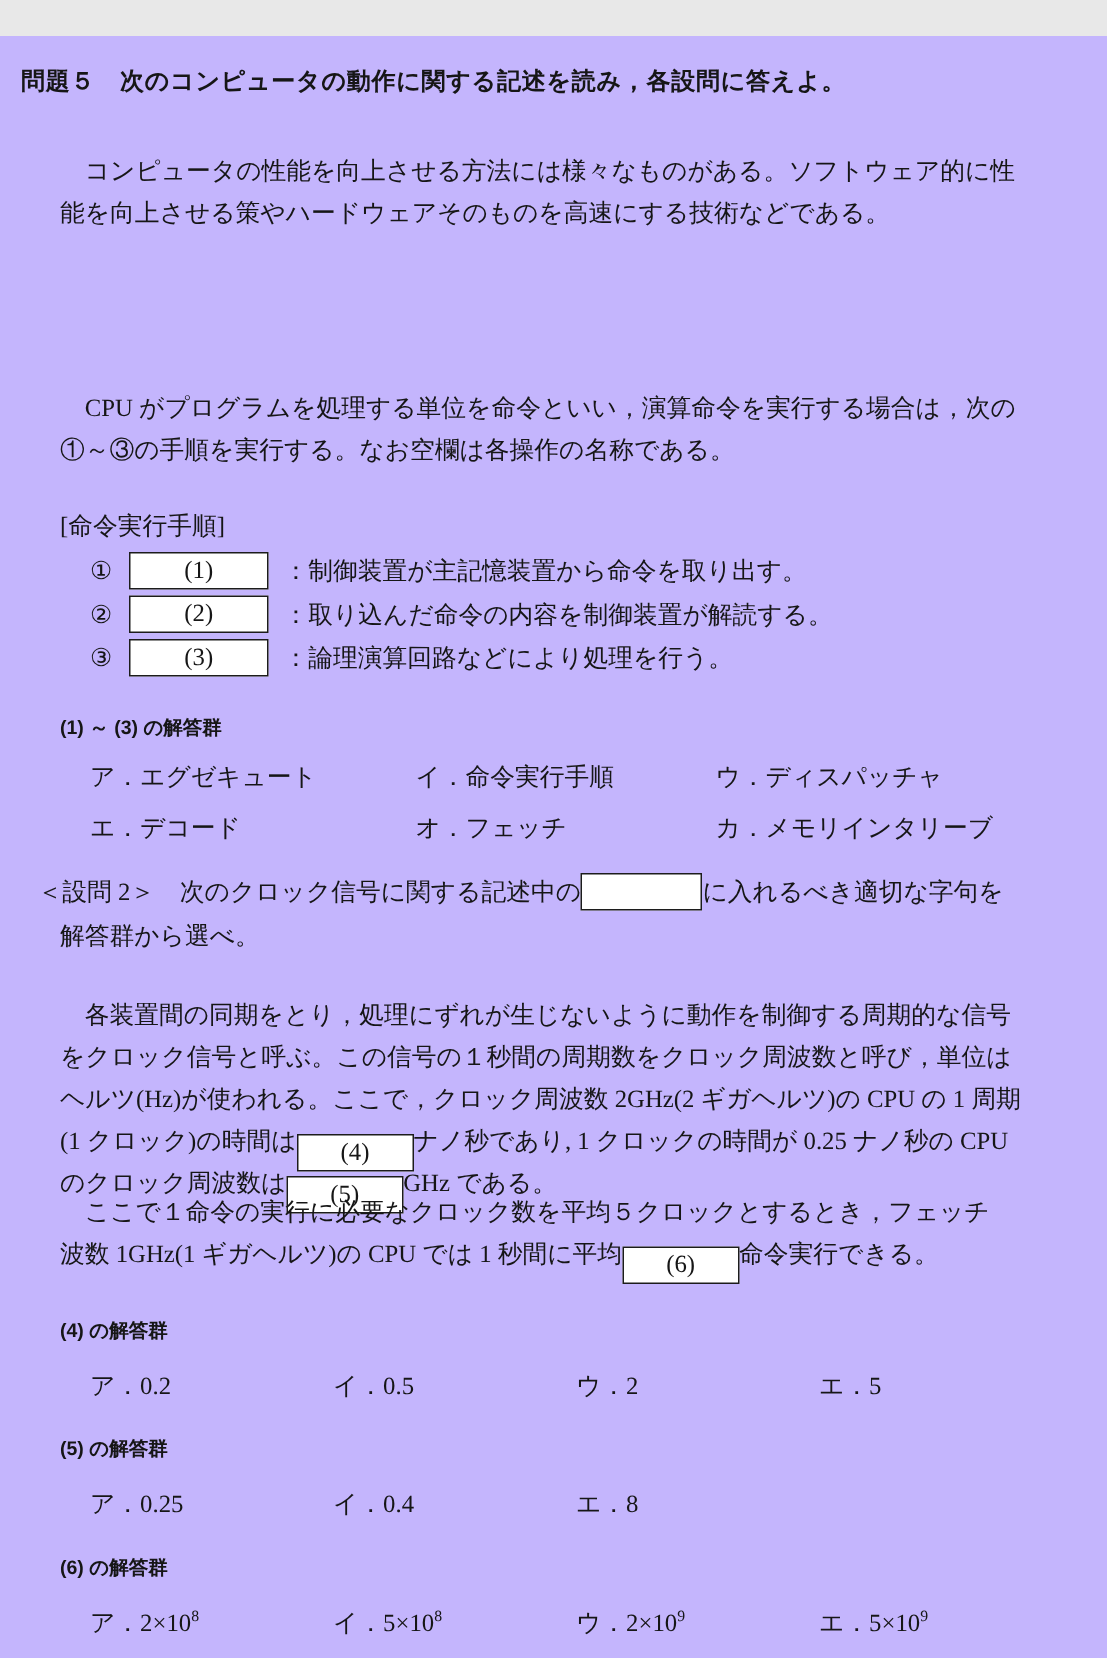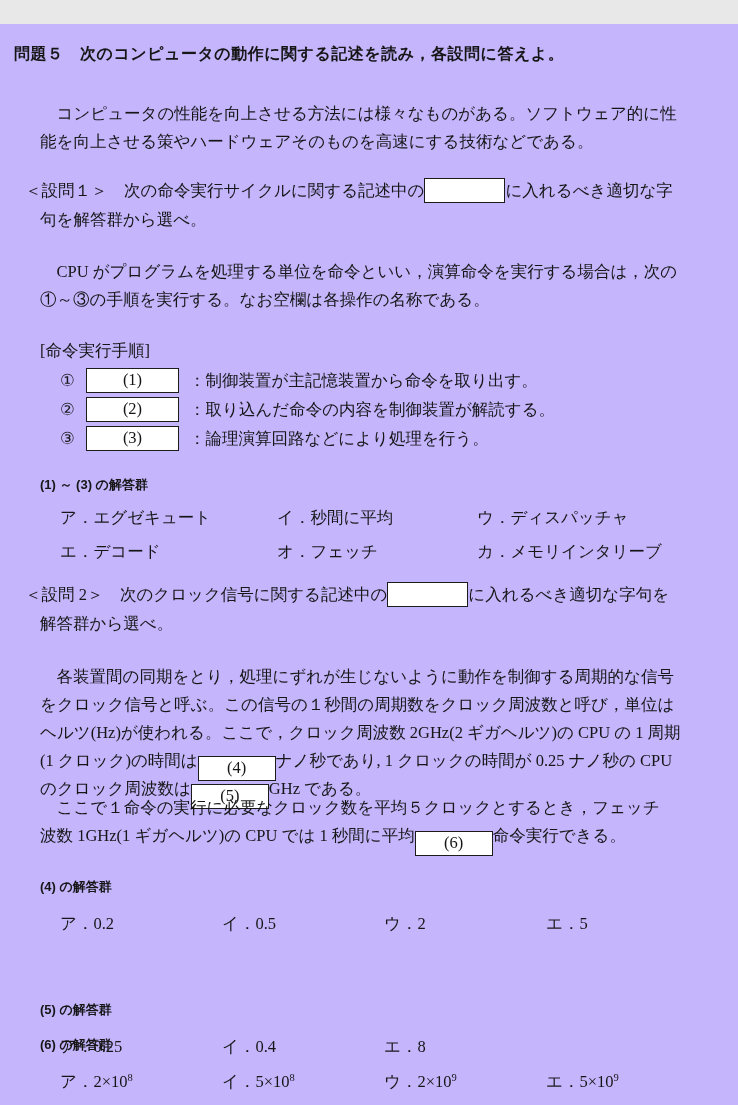--- a/index.html
+++ b/index.html
@@ -56,24 +56,20 @@
 
 <div class="page">
 
   <div class="title">問題５　次のコンピュータの動作に関する記述を読み，各設問に答えよ。</div>
 
   <div class="sec" style="top:76px">
     <div class="line">　コンピュータの性能を向上させる方法には様々なものがある。ソフトウェア的に性</div>
     <div class="line">能を向上させる策やハードウェアそのものを高速にする技術などである。</div>
   </div>
 
-  <div class="sec heading" style="top:152px">
-    <div class="hline"><span>＜設問１＞　次の命令実行サイクルに関する記述中の</span><span class="blank empty"></span><span>に入れるべき適切な字</span></div>
-    <div class="hline hline2">句を解答群から選べ。</div>
-  </div>
 
   <div class="sec" style="top:234px">
     <div class="line">　CPU がプログラムを処理する単位を命令といい，演算命令を実行する場合は，次の</div>
     <div class="line">①～③の手順を実行する。なお空欄は各操作の名称である。</div>
   </div>
 
   <div class="sec" style="top:312px">
     <div class="steps-title">[命令実行手順]</div>
     <div class="step">
       <span class="step-num">①</span>
@@ -89,21 +85,21 @@
       <span class="step-num">③</span>
       <span class="blank step-blank">(3)</span>
       <span class="step-desc">：論理演算回路などにより処理を行う。</span>
     </div>
   </div>
 
   <div class="sec" style="top:448px">
     <div class="ans-title">(1) ～ (3) の解答群</div>
     <div class="ans-row q1">
       <span class="c1">ア．エグゼキュート</span>
-      <span class="c2">イ．秒間に平均</span>
+      <span class="c2">イ．命令実行手順</span>
       <span class="c3">ウ．ディスパッチャ</span>
     </div>
     <div class="ans-row q1">
       <span class="c1">エ．デコード</span>
       <span class="c2">オ．フェッチ</span>
       <span class="c3">カ．メモリインタリーブ</span>
     </div>
   </div>
 
   <div class="sec heading" style="top:556px">
@@ -127,21 +123,21 @@
   <div class="sec" style="top:850px">
     <div class="ans-title">(4) の解答群</div>
     <div class="ans-row q2">
       <span class="c">ア．0.2</span>
       <span class="c">イ．0.5</span>
       <span class="c">ウ．2</span>
       <span class="c">エ．5</span>
     </div>
   </div>
 
-  <div class="sec" style="top:973px">
+  <div class="sec" style="top:929px">
     <div class="ans-title">(5) の解答群</div>
     <div class="ans-row q2">
       <span class="c">ア．0.25</span>
       <span class="c">イ．0.4</span>
       <span class="c">エ．8</span>
     </div>
   </div>
 
   <div class="sec" style="top:1008px">
     <div class="ans-title">(6) の解答群</div>

